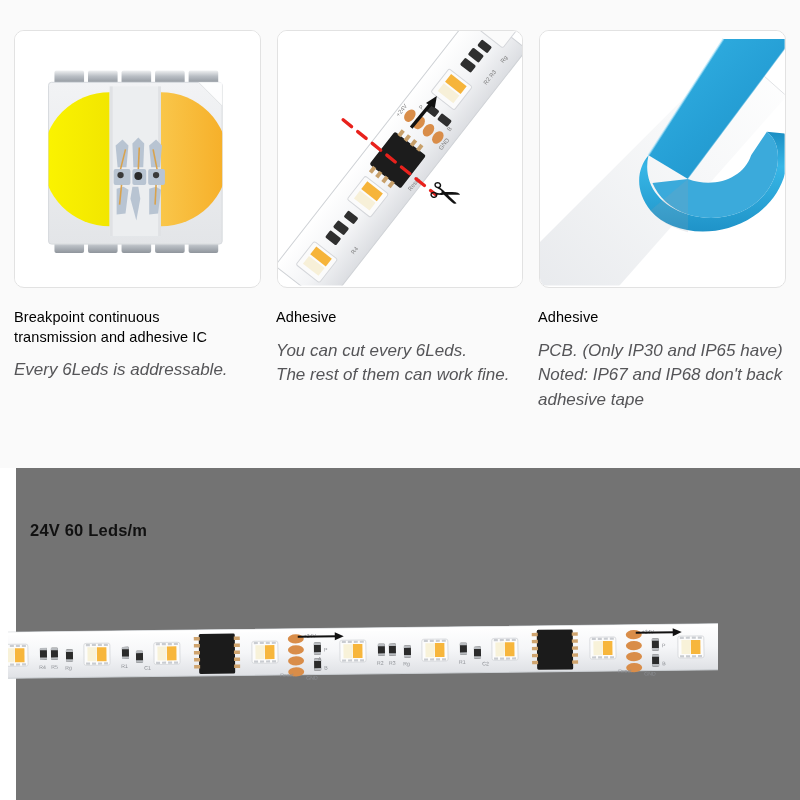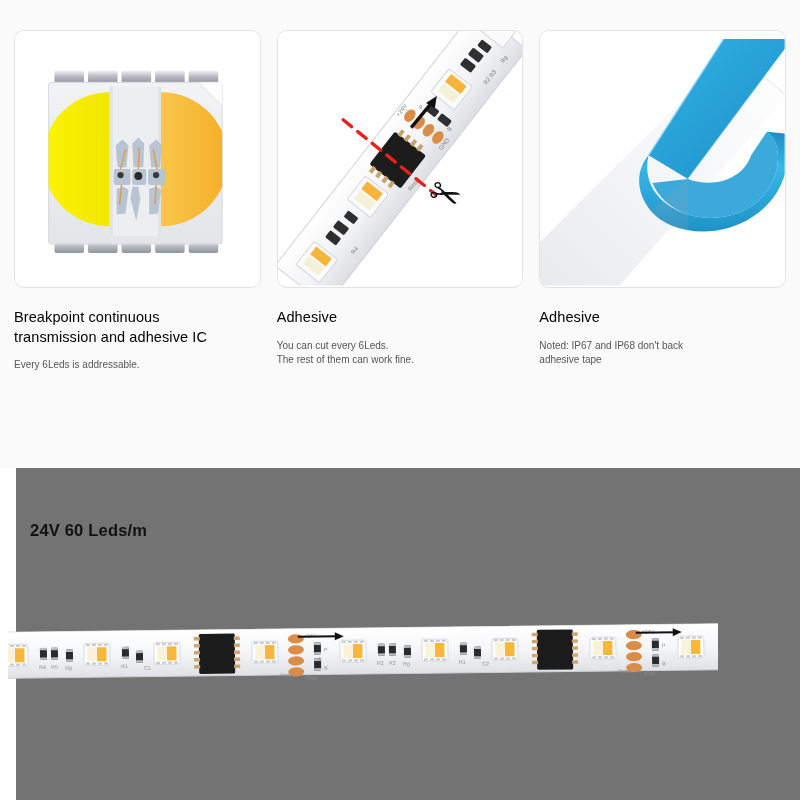--- a/index.html
+++ b/index.html
@@ -36,21 +36,21 @@
     width: 772px;
     display: flex; gap: 16px;
   }
   .text-col { width: 248px; padding-right: 6px; }
   .feat-title {
     font-size: 14.5px; font-weight: normal; color: #000000;
     line-height: 1.35; letter-spacing: .1px;
     margin-bottom: 11px;
   }
   .feat-body {
-    font-size: 10px; color: #555558; line-height: 1.45;
+    font-size: 17px; color: #555558; line-height: 1.45; font-style: italic;
   }
   .feat-body div { white-space: nowrap; }
 
   
   .spec-section {
     position: absolute; left: 16px; top: 468px; width: 788px; height: 332px;
     background: #737373;
   }
   .spec-heading {
     position: absolute; left: 14px; top: 53px;
@@ -319,20 +319,21 @@
           <div>You can cut every 6Leds.</div>
           <div>The rest of them can work fine.</div>
         </div>
       </div>
 
       <div class="text-col">
         <div class="feat-title">
           <div>Adhesive</div>
         </div>
         <div class="feat-body">
+          <div>PCB. (Only IP30 and IP65 have)</div>
           <div>Noted: IP67 and IP68 don't back</div>
           <div>adhesive tape</div>
         </div>
       </div>
 
     </div>
   </div>
 
   <div class="spec-section">
 

